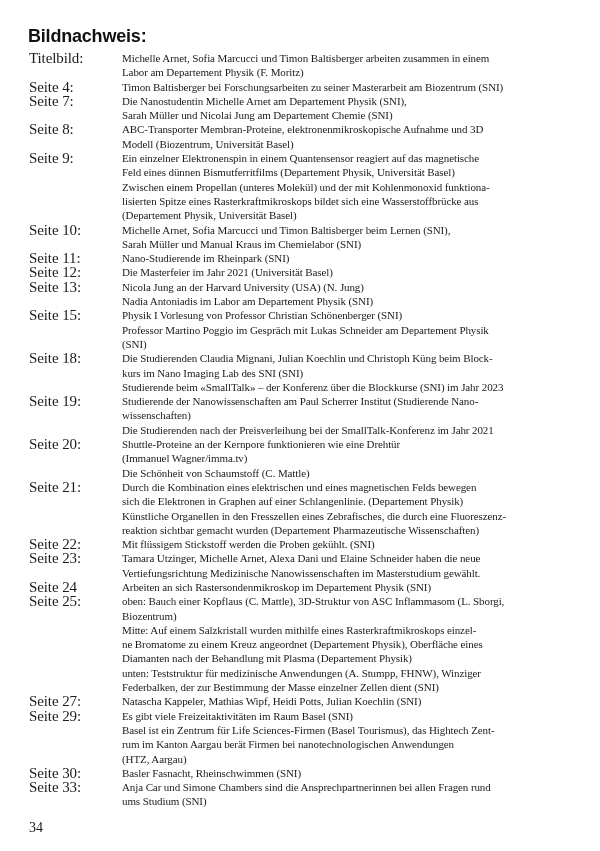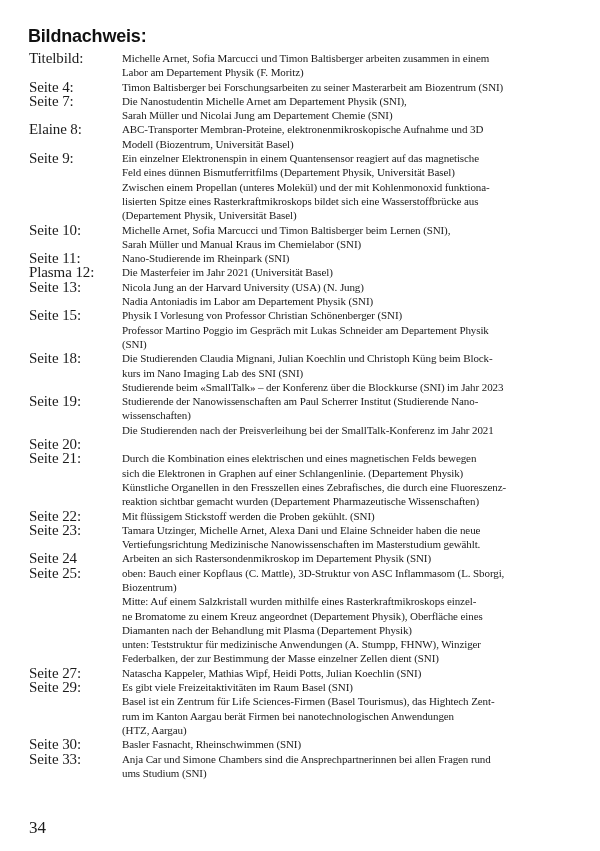--- a/index.html
+++ b/index.html
@@ -49,21 +49,21 @@
     flex: 1 1 auto;
     font-size: 11px;
     line-height: 14.3px;
     letter-spacing: -0.1px;
     white-space: pre;
   }
   .page-number {
     position: absolute;
     left: 29px;
     top: 821px;
-    font-size: 17px;
+    font-size: 14px;
     line-height: 14.3px;
     color: #1b1b1b;
   }
 </style>
 </head>
 <body>
 
 <div class="page">
 
   <h1 class="doc-title">Bildnachweis:</h1>
@@ -80,21 +80,21 @@
       <div class="credit-text">Timon Baltisberger bei Forschungsarbeiten zu seiner Masterarbeit am Biozentrum (SNI)</div>
     </div>
 
     <div class="credit-row">
       <div class="credit-label">Seite 7:</div>
       <div class="credit-text">Die Nanostudentin Michelle Arnet am Departement Physik (SNI),
 Sarah Müller und Nicolai Jung am Departement Chemie (SNI)</div>
     </div>
 
     <div class="credit-row">
-      <div class="credit-label">Elaine 8:</div>
+      <div class="credit-label">Seite 8:</div>
       <div class="credit-text">ABC-Transporter Membran-Proteine, elektronenmikroskopische Aufnahme und 3D
 Modell (Biozentrum, Universität Basel)</div>
     </div>
 
     <div class="credit-row">
       <div class="credit-label">Seite 9:</div>
       <div class="credit-text">Ein einzelner Elektronenspin in einem Quantensensor reagiert auf das magnetische
 Feld eines dünnen Bismutferritfilms (Departement Physik, Universität Basel)
 Zwischen einem Propellan (unteres Molekül) und der mit Kohlenmonoxid funktiona-
 lisierten Spitze eines Rasterkraftmikroskops bildet sich eine Wasserstoffbrücke aus
@@ -106,21 +106,21 @@
       <div class="credit-text">Michelle Arnet, Sofia Marcucci und Timon Baltisberger beim Lernen (SNI),
 Sarah Müller und Manual Kraus im Chemielabor (SNI)</div>
     </div>
 
     <div class="credit-row">
       <div class="credit-label">Seite 11:</div>
       <div class="credit-text">Nano-Studierende im Rheinpark (SNI)</div>
     </div>
 
     <div class="credit-row">
-      <div class="credit-label">Plasma 12:</div>
+      <div class="credit-label">Seite 12:</div>
       <div class="credit-text">Die Masterfeier im Jahr 2021 (Universität Basel)</div>
     </div>
 
     <div class="credit-row">
       <div class="credit-label">Seite 13:</div>
       <div class="credit-text">Nicola Jung an der Harvard University (USA) (N. Jung)
 Nadia Antoniadis im Labor am Departement Physik (SNI)</div>
     </div>
 
     <div class="credit-row">
@@ -139,20 +139,23 @@
 
     <div class="credit-row">
       <div class="credit-label">Seite 19:</div>
       <div class="credit-text">Studierende der Nanowissenschaften am Paul Scherrer Institut (Studierende Nano-
 wissenschaften)
 Die Studierenden nach der Preisverleihung bei der SmallTalk-Konferenz im Jahr 2021</div>
     </div>
 
     <div class="credit-row">
       <div class="credit-label">Seite 20:</div>
+      <div class="credit-text">Shuttle-Proteine an der Kernpore funktionieren wie eine Drehtür
+(Immanuel Wagner/imma.tv)
+Die Schönheit von Schaumstoff (C. Mattle)</div>
     </div>
 
     <div class="credit-row">
       <div class="credit-label">Seite 21:</div>
       <div class="credit-text">Durch die Kombination eines elektrischen und eines magnetischen Felds bewegen
 sich die Elektronen in Graphen auf einer Schlangenlinie. (Departement Physik)
 Künstliche Organellen in den Fresszellen eines Zebrafisches, die durch eine Fluoreszenz-
 reaktion sichtbar gemacht wurden (Departement Pharmazeutische Wissenschaften)</div>
     </div>
 

